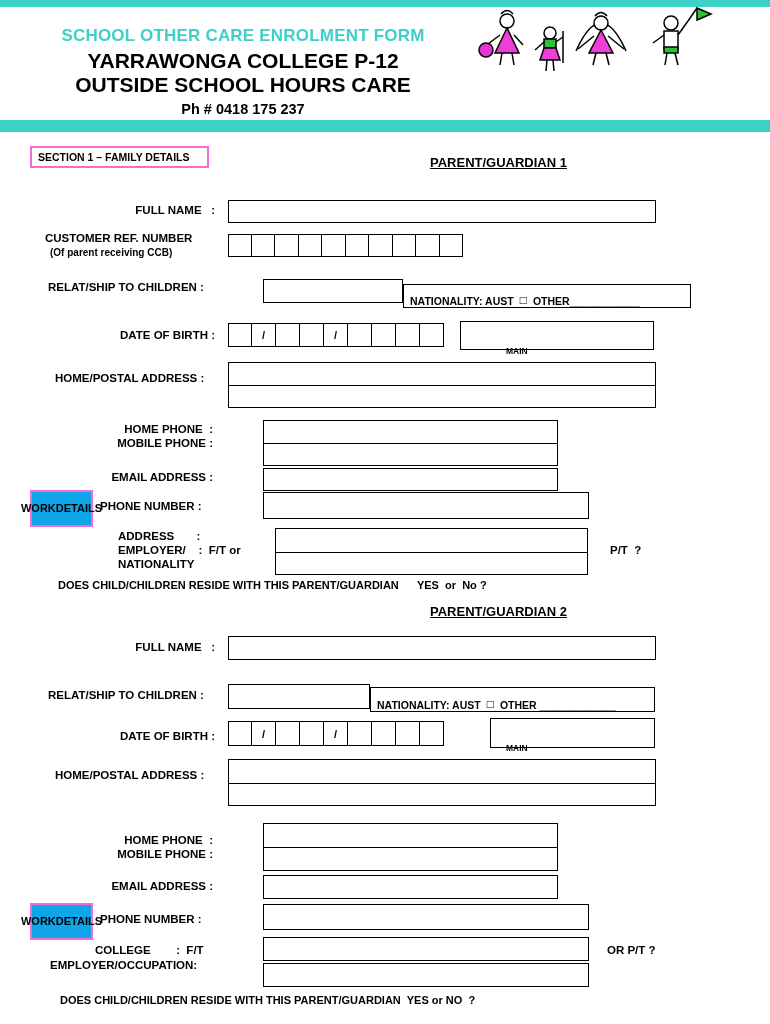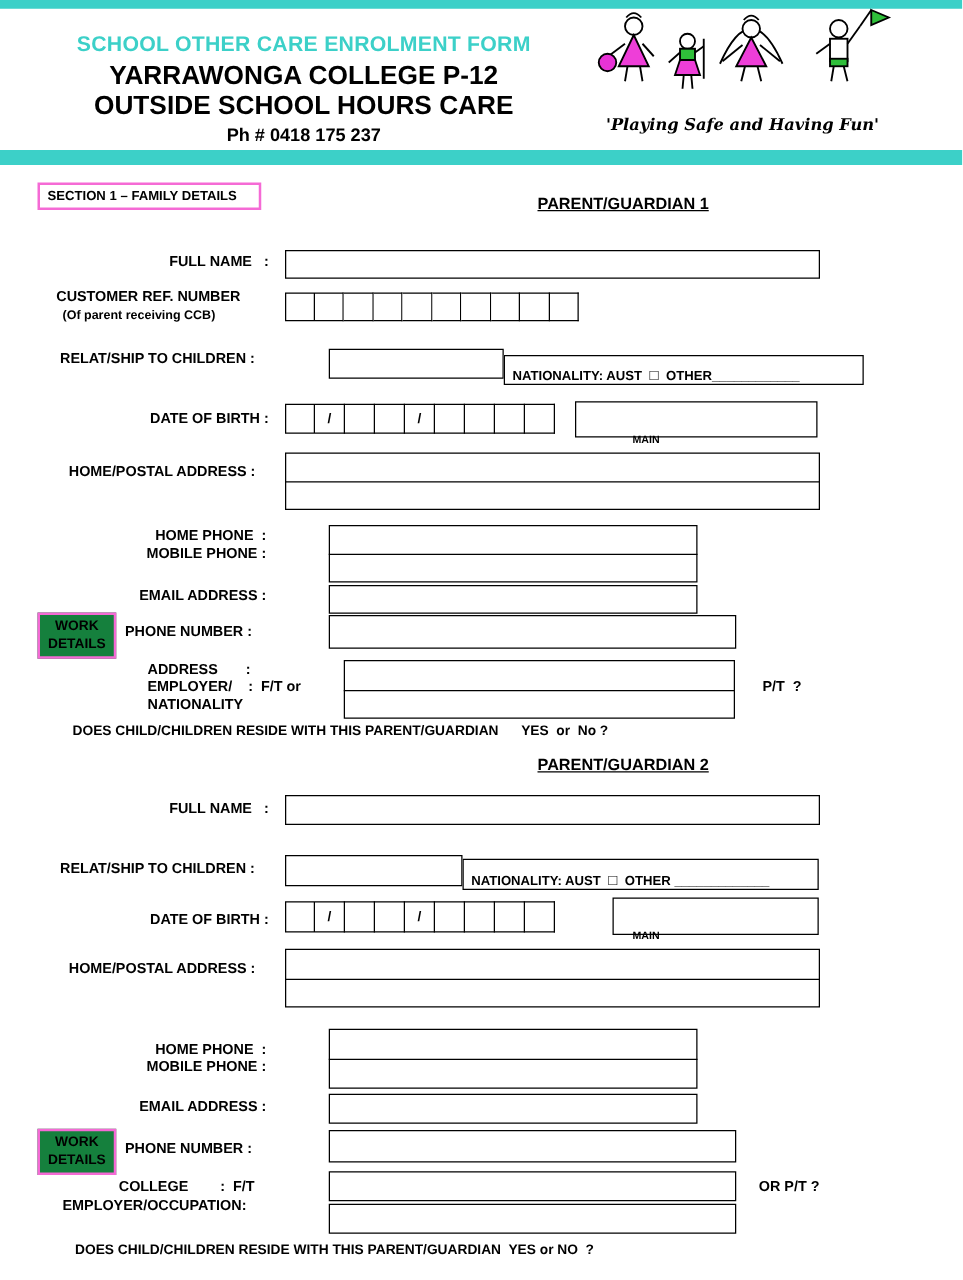--- a/index.html
+++ b/index.html
@@ -11,22 +11,22 @@
   .lbl{position:absolute;font-weight:bold;font-size:11.5px;white-space:pre;line-height:1.2}
   .r{text-align:right}
   .sm{font-size:10px}
   .box{position:absolute;border:1.5px solid #000;background:#fff}
   .split{position:absolute;left:-1px;right:-1px;top:50%;border-top:1.5px solid #000}
   .cells{position:absolute;display:flex}
   .cell{width:24px;height:100%;border:1.5px solid #000;border-left:none;display:flex;
         align-items:center;justify-content:center;font-weight:bold;font-size:11px;background:#fff}
   .cell:first-child{border-left:1.5px solid #000}
   .ccb .cell{width:23.5px}
-  .pinkbox{position:absolute;border:2px solid var(--pink);background:#15803d;display:flex;
-           flex-direction:column;align-items:center;justify-content:center;
+  .pinkbox{position:absolute;border:2px solid var(--pink);background:#0ea5e9;display:flex;
+           flex-direction:row;align-items:center;justify-content:center;
            font-weight:bold;font-size:11px;line-height:1.2}
   .secbox{position:absolute;border:2px solid var(--pink);background:#fff;font-weight:bold;
           font-size:10.5px;line-height:18px;padding-left:6px;white-space:pre}
   .hd{position:absolute;font-weight:bold;font-size:13px;text-decoration:underline;white-space:pre}
   .natbox{font-weight:bold;font-size:10.5px;display:flex;align-items:flex-end;padding-left:6px;white-space:pre}
   .chk{display:inline-block;font-weight:normal;font-size:12px;margin:0 6px}
   .mainlang{font-weight:bold;font-size:8.5px;line-height:1.3;padding-top:2px;white-space:pre}
   .headercol{position:absolute;left:28px;top:26px;width:430px;text-align:center}
   .h-title{font-weight:bold;font-size:17px;color:var(--accent);letter-spacing:.2px}
   .h-school{font-weight:bold;font-size:21px;margin-top:3px}
@@ -86,21 +86,20 @@
         <rect x="189" y="26" width="14" height="18" fill="#fff"></rect>
         <line x1="189" y1="30" x2="178" y2="38"></line>
         <line x1="203" y1="30" x2="213" y2="16"></line>
         <line x1="213" y1="16" x2="222" y2="3"></line>
         <polygon points="222,3 236,9 222,15" fill="#2fbf3a"></polygon>
         <rect x="189" y="42" width="14" height="6" fill="#2fbf3a"></rect>
         <line x1="192" y1="48" x2="190" y2="60"></line>
         <line x1="200" y1="48" x2="203" y2="60"></line>
       </g>
     </svg>
-    <div class="caption">'Playing Safe and Having Fun'</div>
   </div>
 
   <div class="bar" style="top:120px;height:12px"></div>
 
   <div class="secbox" style="left:30px;top:146px;width:179px;height:22px">SECTION 1 – FAMILY DETAILS</div>
 
   <div class="hd" style="left:430px;top:155px">PARENT/GUARDIAN 1</div>
 
   <div class="lbl r" style="left:60px;top:204px;width:155px">FULL NAME   :</div>
   <div class="box" style="left:228px;top:200px;width:428px;height:23px"></div>

